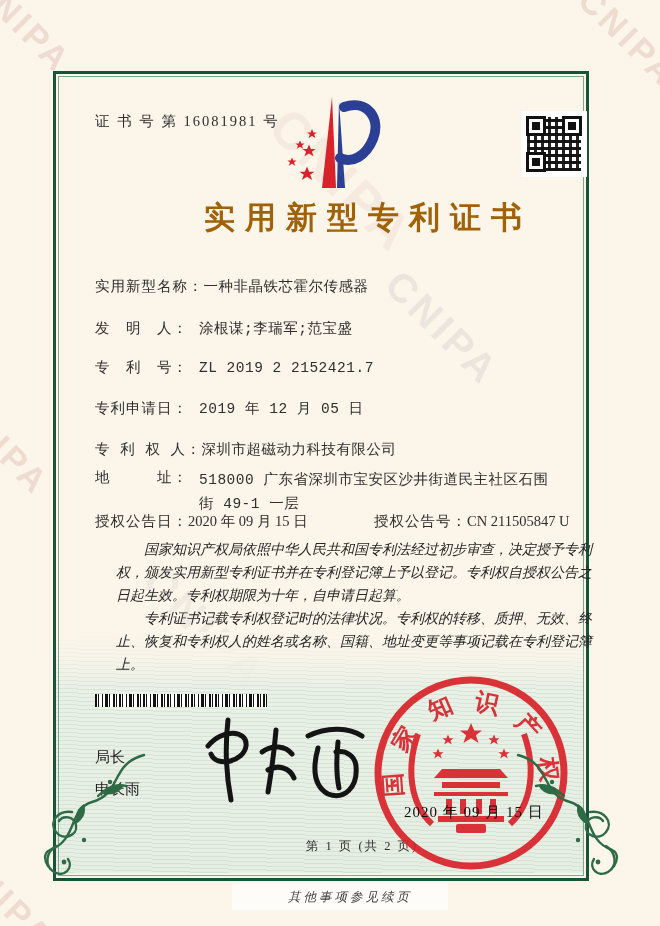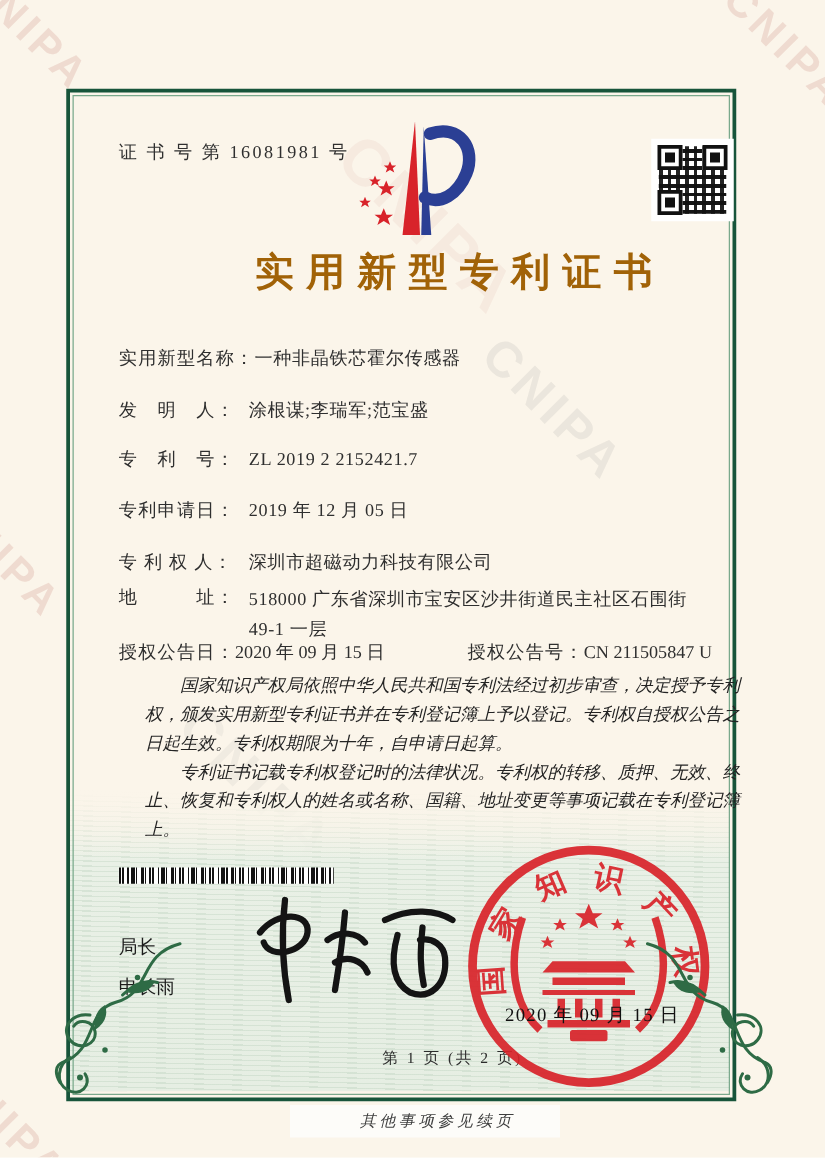--- a/index.html
+++ b/index.html
@@ -46,21 +46,21 @@
   .qr-noise{position:absolute; inset:6px;
       background:
         repeating-linear-gradient(90deg, rgba(17,17,17,.92) 0 3px, rgba(255,255,255,0) 3px 7px),
         repeating-linear-gradient(0deg, #161616 0 3px, #ffffff 3px 7px);}
   .qr-finder{position:absolute; width:14px; height:14px; border:3px solid #111; background:#fff;}
   .qr-finder::after{content:""; position:absolute; left:3px; top:3px; width:8px; height:8px; background:#111;}
   .qr-f-tl{left:5px; top:5px;} .qr-f-tr{right:5px; top:5px;} .qr-f-bl{left:5px; bottom:5px;}
   .title{position:absolute; left:0; top:197px; width:100%; text-align:center;
          font-size:31px; font-weight:bold; letter-spacing:10px; color:#a16207; z-index:5;margin-left:38px;}
   
-  .field{position:absolute; left:95px; font-size:14.5px; z-index:5; white-space:nowrap;}
+  .field{position:absolute; left:95px; font-size:14.5px; z-index:5; white-space:nowrap;font-family:Liberation Mono, monospace;}
   .field .lab{display:inline-block; min-width:104px; letter-spacing:1px;}
   .field .val{letter-spacing:0.5px;}
   .f0{top:277px;} .f1{top:319px;} .f2{top:358px;} .f3{top:399px;}
   .f4{top:440px;}
   .f5{top:468px; white-space:normal; width:472px;}
   .f5 .lab{vertical-align:top;}
   .f5 .val{display:inline-block; width:360px; line-height:24px; white-space:normal;}
   .grant{position:absolute; left:95px; top:512px; font-size:14.5px; z-index:5; white-space:nowrap;}
   .grant .lab{letter-spacing:1px;}
   .grant .v1{display:inline-block; min-width:158px; margin-right:28px;}

